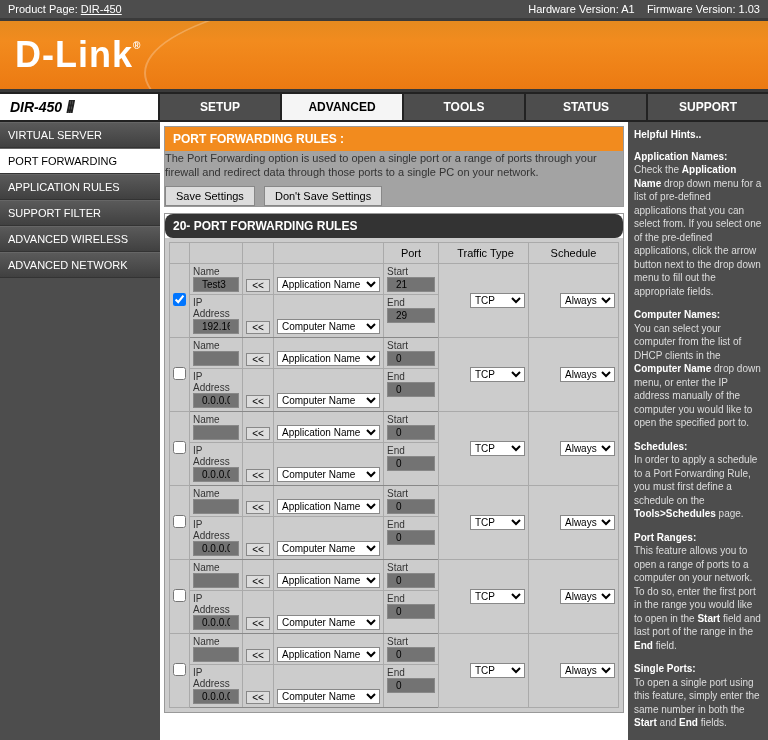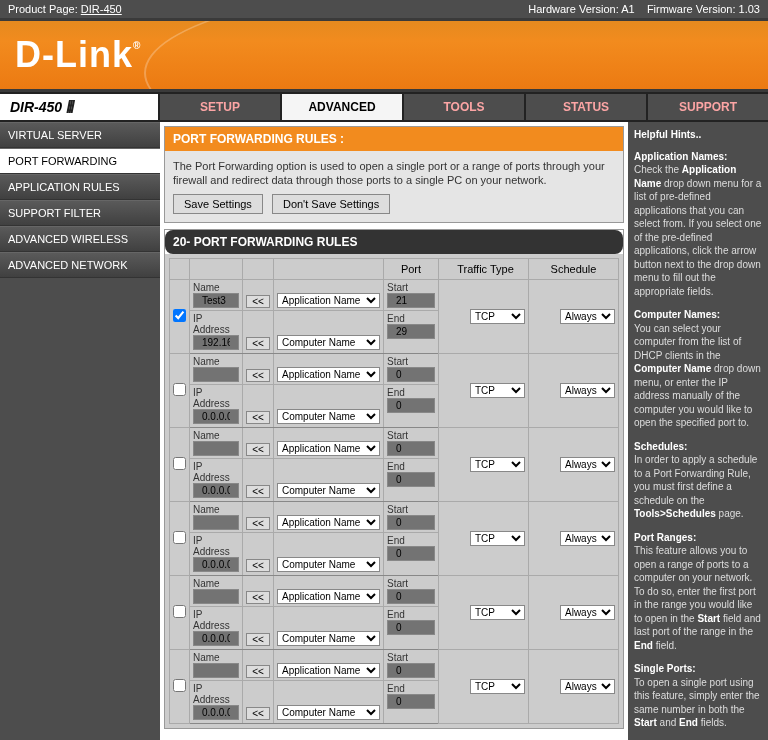--- a/index.html
+++ b/index.html
@@ -12,38 +12,38 @@
 
 .banner { background: linear-gradient(to bottom, #e58a1f 0%, #f28b1e 30%, #ec7a12 100%); height: 74px; position: relative; display: flex; align-items: center; padding-left: 15px; border-top: 3px solid #3a3a3a; border-bottom: 3px solid #3a3a3a; overflow: hidden; }
 .banner .logo { color: #fff; font-size: 36px; font-weight: bold; letter-spacing: 1px; z-index: 2; }
 .banner .logo sup { font-size: 10px; vertical-align: top; position: relative; top: 6px; }
 .banner::after { content: ""; position: absolute; right: -80px; top: -40px; width: 700px; height: 180px; border: 2px solid rgba(255,255,255,0.25); border-radius: 50%; }
 
 
 .main-nav { display: flex; background: #4d4d4d; height: 30px; border-top: 2px solid #222; border-bottom: 2px solid #222;}
 .main-nav .model { background: #fff; color: #000; font-weight: bold; padding: 0 10px; display: flex; align-items: center; font-style: italic; width: 160px; font-size: 14px; border-right: 2px solid #222; }
 .main-nav .model .stripes { display:inline-block; margin-left:4px; font-style:normal; letter-spacing:-3px; color:#222; font-size:18px;}
-.main-nav .tab { flex: 1; color: #fca5a5; font-weight: bold; font-size: 12px; display: flex; align-items: center; justify-content: center; border-right: 2px solid #222; cursor: pointer; }
+.main-nav .tab { flex: 1; color: #ffffff; font-weight: bold; font-size: 12px; display: flex; align-items: center; justify-content: center; border-right: 2px solid #222; cursor: pointer; }
 .main-nav .tab:last-child { border-right: none; }
 .main-nav .tab.active { background: #f5f5f5; color: #000; }
 
 
 .layout { display: flex; }
 
 
 .sidebar { width: 160px; background: #4d4d4d; }
 .sidebar .item { color: #fff; font-size: 11px; padding: 6px 8px; border-bottom: 1px solid #333; border-top: 1px solid #666; cursor: pointer; background: linear-gradient(to bottom, #5a5a5a, #404040); }
 .sidebar .item.active { background: #fff; color: #000; }
 
 
 .content { flex: 1; padding: 4px; background: #fff; }
 .section { border: 1px solid #999; margin-bottom: 6px; }
 .section-header-orange { background: #f28b1e; color: #fff; font-weight: bold; font-size: 12px; padding: 5px 8px; }
 .section-header-dark { background: #333; color: #fff; font-weight: bold; font-size: 12px; padding: 5px 8px; border-radius: 8px; }
-.section-body { background: #e5e5e5; padding: 8px; font-size: 11px; color: #333; line-height: 1.3; }
+.section-body { background: #a3a3a3; font-size: 11px; color: #333; line-height: 1.3; }
 .btn { background: #ddd; border: 1px solid #888; padding: 3px 10px; font-size: 11px; cursor: pointer; margin-right: 6px; margin-top:6px;}
 
 
 .rules-body { background: #ccc; padding: 4px; }
 .rules-table { width: 100%; border-collapse: collapse; background: #ccc; font-size: 10px; }
 .rules-table th { background: #ccc; font-weight: normal; padding: 4px; text-align: center; font-size: 11px; border:1px solid #aaa;}
 .rules-table td { padding: 2px 3px; vertical-align: top; border:1px solid #aaa;}
 .rules-table .row-sep td { border-bottom: 1px solid #888; padding-bottom:3px;}
 .field-label { font-size: 10px; color: #333; display: block; }
 input[type="text"] { width: 100%; font-size: 10px; padding: 1px 8px; border: 1px solid #888; background:#737373;}

